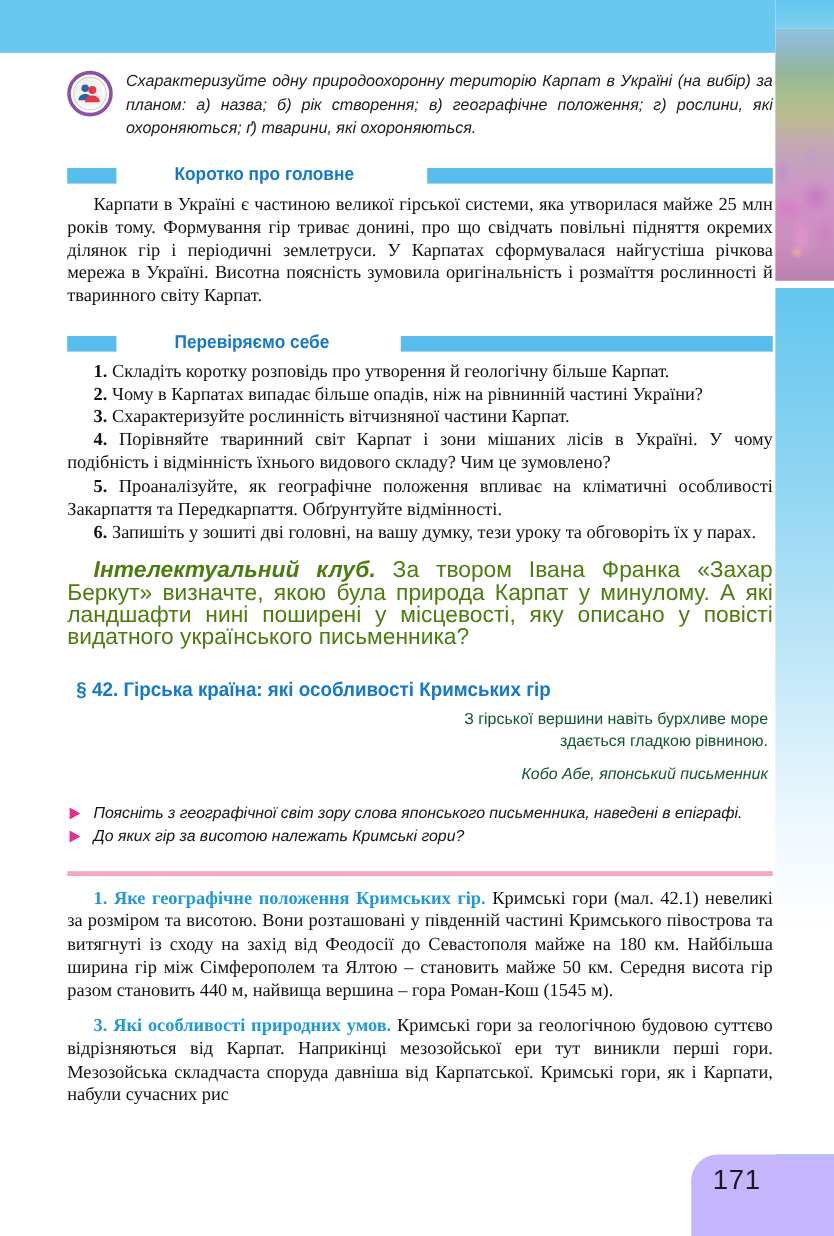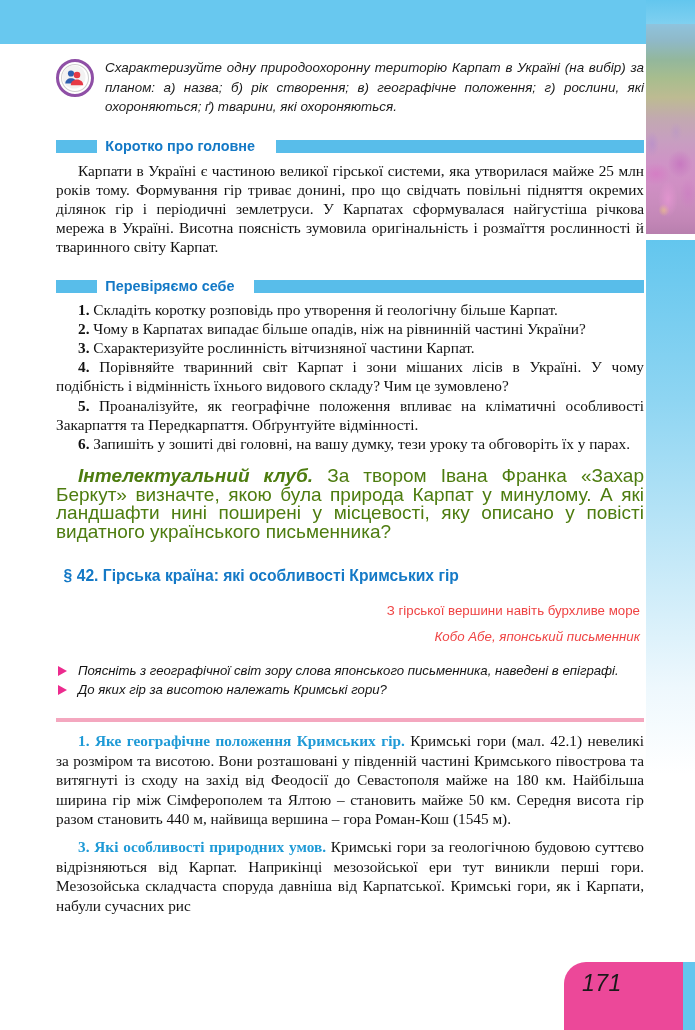--- a/index.html
+++ b/index.html
@@ -56,24 +56,23 @@
     position:absolute;left:0;top:240px;width:49px;height:722px;
     background:linear-gradient(180deg,#63c6ee 0%,#8ed5f2 22%,#c6e9f8 45%,#eef8fd 62%,#ffffff 74%,#ffffff 100%);
   }
   .rs-bottom{
     position:absolute;left:0;bottom:0;width:49px;height:68px;
     background:#63c6ee;
   }
 
   
   .page-num{
-    position:absolute;right:12px;bottom:0;width:119px;height:68px;
-    background:#ec4899;
+    position:absolute;right:0;bottom:0;width:119px;height:68px;
+    background:#c4b5fd;
     border-top-left-radius:22px;
-    font-style:italic;
   }
   .page-num span{
     position:absolute;left:18px;top:8px;
     font-family:"Liberation Sans", sans-serif;
     font-size:23px;color:#1a1a1a;letter-spacing:.5px;
   }
 
   
   .content{
     position:absolute;left:56px;top:0;width:588px;
@@ -101,20 +100,21 @@
     line-height:19.5px;
     color:#1b1b1b;
     text-align:justify;
   }
 
   
   .sec-head{
     display:flex;align-items:center;
     margin-top:21px;
     height:17px;
+    gap:40px;
   }
   .sec-head .bar-l{width:41px;height:13px;background:#58bdea;flex:none;}
   .sec-head .ttl{
     font-family:"Liberation Sans", sans-serif;
     font-weight:bold;
     font-size:15.5px;
     color:#1479c6;
     padding:0 9px;
     white-space:nowrap;
     transform:scaleX(.93);
@@ -160,23 +160,23 @@
     transform:scaleX(.95);
     transform-origin:left center;
     white-space:nowrap;
   }
 
   
   .epigraph{
     font-family:"Liberation Sans", sans-serif;
     font-size:13.3px;
     line-height:19.5px;
-    color:#ef4444;
+    color:#14532d;
     text-align:right;
-    margin-top:16px;
+    margin-top:4px;
     padding-right:4px;
   }
   .epigraph .author{
     font-style:italic;
     margin-top:7px;
   }
 
   
   .bullets{margin-top:15px;}
   .bullet{
@@ -273,20 +273,21 @@
       <div class="body-p"><span class="qnum">5.</span> <span>Проаналізуйте, як географічне положення впливає на кліматичні особливості Закарпаття та Передкарпаття. Обґрунтуйте відмінності.</span></div>
       <div class="body-p"><span class="qnum">6.</span> <span>Запишіть у зошиті дві головні, на вашу думку, тези уроку та обговоріть їх у парах.</span></div>
     </div>
 
     <div class="club"><b>Інтелектуальний клуб.</b><span> За твором Івана Франка «Захар Беркут» визначте, якою була природа Карпат у минулому. А які ландшафти нині поширені у місцевості, яку описано у повісті видатного українського письменника?</span></div>
 
     <div class="para-title">§ 42. Гірська країна: які особливості Кримських гір</div>
 
     <div class="epigraph">
       <div>З гірської вершини навіть бурхливе море</div>
+      <div>здається гладкою рівниною.</div>
       <div class="author">Кобо Абе, японський письменник</div>
     </div>
 
     <div class="bullets">
       <div class="bullet"><span class="tri"></span><span>Поясніть з географічної світ зору слова японського письменника, наведені в епіграфі.</span></div>
       <div class="bullet"><span class="tri"></span><span>До яких гір за висотою належать Кримські гори?</span></div>
     </div>
 
     <div class="pink-rule"></div>
 

